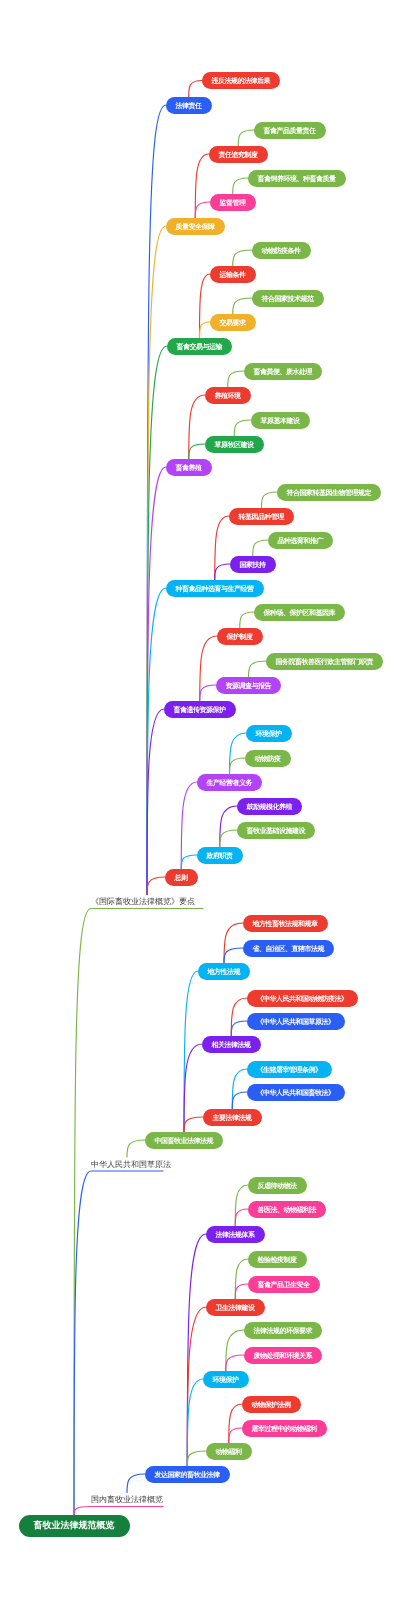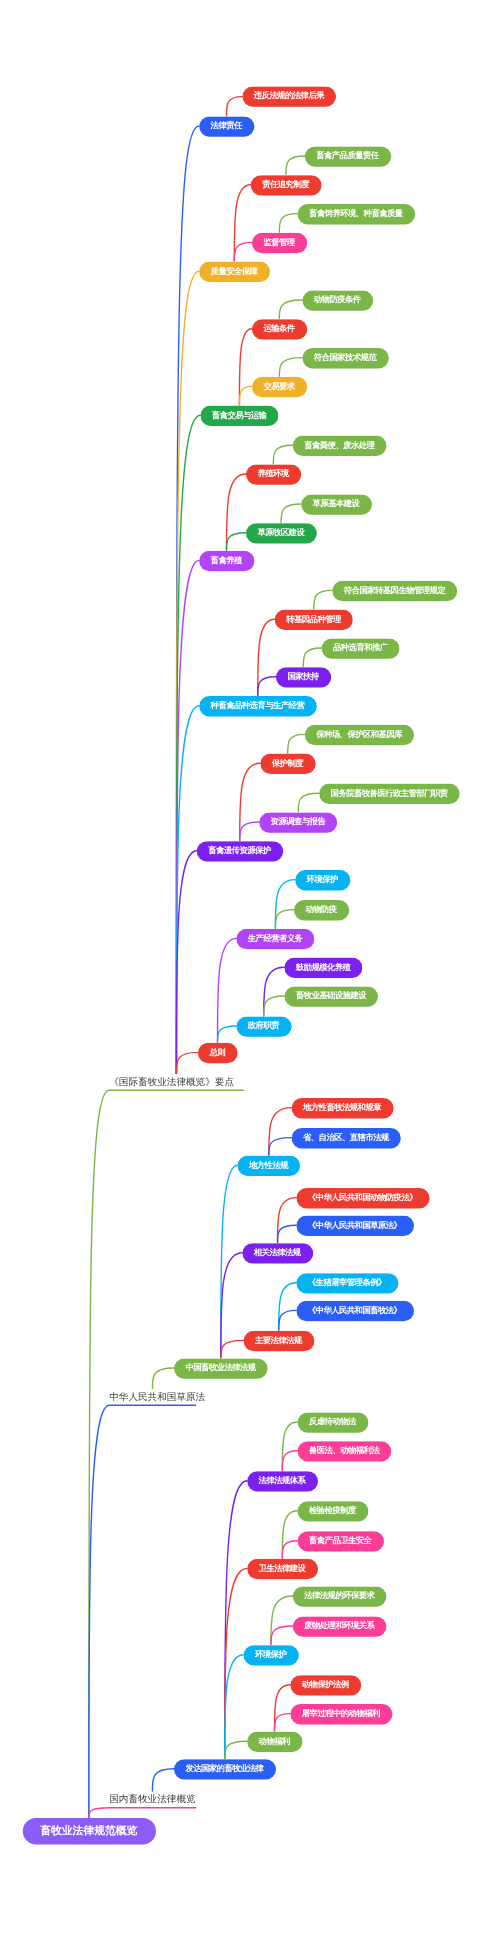--- a/index.html
+++ b/index.html
@@ -75,21 +75,21 @@
       <path d="M225.75,1370.5 C225.75,1361.2 225.75,1355 244,1355" fill="none" stroke="#fa3d96" stroke-width="1.15" stroke-linecap="round"></path>
       <path d="M187.25,1465.5 C187.25,1413.6 187.25,1379 203,1379" fill="none" stroke="#05b3f2" stroke-width="1.15" stroke-linecap="round"></path>
       <path d="M228.75,1442.5 C228.75,1419.4 228.75,1404 242,1404" fill="none" stroke="#ee3b2f" stroke-width="1.15" stroke-linecap="round"></path>
       <path d="M228.75,1442.5 C228.75,1433.8 228.75,1428 242,1428" fill="none" stroke="#fa3d96" stroke-width="1.15" stroke-linecap="round"></path>
       <path d="M187.25,1465.5 C187.25,1456.8 187.25,1451 206,1451" fill="none" stroke="#7ab648" stroke-width="1.15" stroke-linecap="round"></path>
       <path d="M127,1492.5 C127,1481.4 127,1474 145,1474" fill="none" stroke="#2b5ef5" stroke-width="1.15" stroke-linecap="round"></path>
       <path d="M74,1514.75 C74,1058.5 74,908.5 91,908.5 L203,908.5" fill="none" stroke="#7ab648" stroke-width="1.15" stroke-linecap="round"></path>
       <path d="M74,1514.75 C74,1308.5 74,1171 91,1171 L163,1171" fill="none" stroke="#2b5ef5" stroke-width="1.15" stroke-linecap="round"></path>
       <path d="M74,1514.75 C74,1509.8 74,1506.5 91,1506.5 L163,1506.5" fill="none" stroke="#fa3d96" stroke-width="1.15" stroke-linecap="round"></path>
     </svg>
-<div class="root-node" style="left: 18.5px; background: #8b5cf6; top: 1514.75px;">畜牧业法律规范概览</div>
+<div class="root-node" style="left: 18.5px; background: #15803d; top: 1514.75px;">畜牧业法律规范概览</div>
     <div class="blabel" style="left: 91px; top: 896px;">《国际畜牧业法律概览》要点</div>
     <div class="blabel" style="left: 91px; top: 1158.5px;">中华人民共和国草原法</div>
     <div class="blabel" style="left: 91px; top: 1494px;">国内畜牧业法律概览</div>
     <div class="node" style="left: 202px; background: rgb(238, 59, 47); top: 72px;">违反法规的法律后果</div>
     <div class="node" style="left: 166px; background: rgb(43, 94, 245); top: 96.5px;">法律责任</div>
     <div class="node" style="left: 254px; background: rgb(122, 182, 72); top: 121.5px;">畜禽产品质量责任</div>
     <div class="node" style="left: 209px; background: rgb(238, 59, 47); top: 145.5px;">责任追究制度</div>
     <div class="node" style="left: 248px; background: rgb(122, 182, 72); top: 169.5px;">畜禽饲养环境、种畜禽质量</div>
     <div class="node" style="left: 210px; background: rgb(250, 61, 150); top: 193.5px;">监督管理</div>
     <div class="node" style="left: 166px; background: rgb(240, 176, 42); top: 217.5px;">质量安全保障</div>

